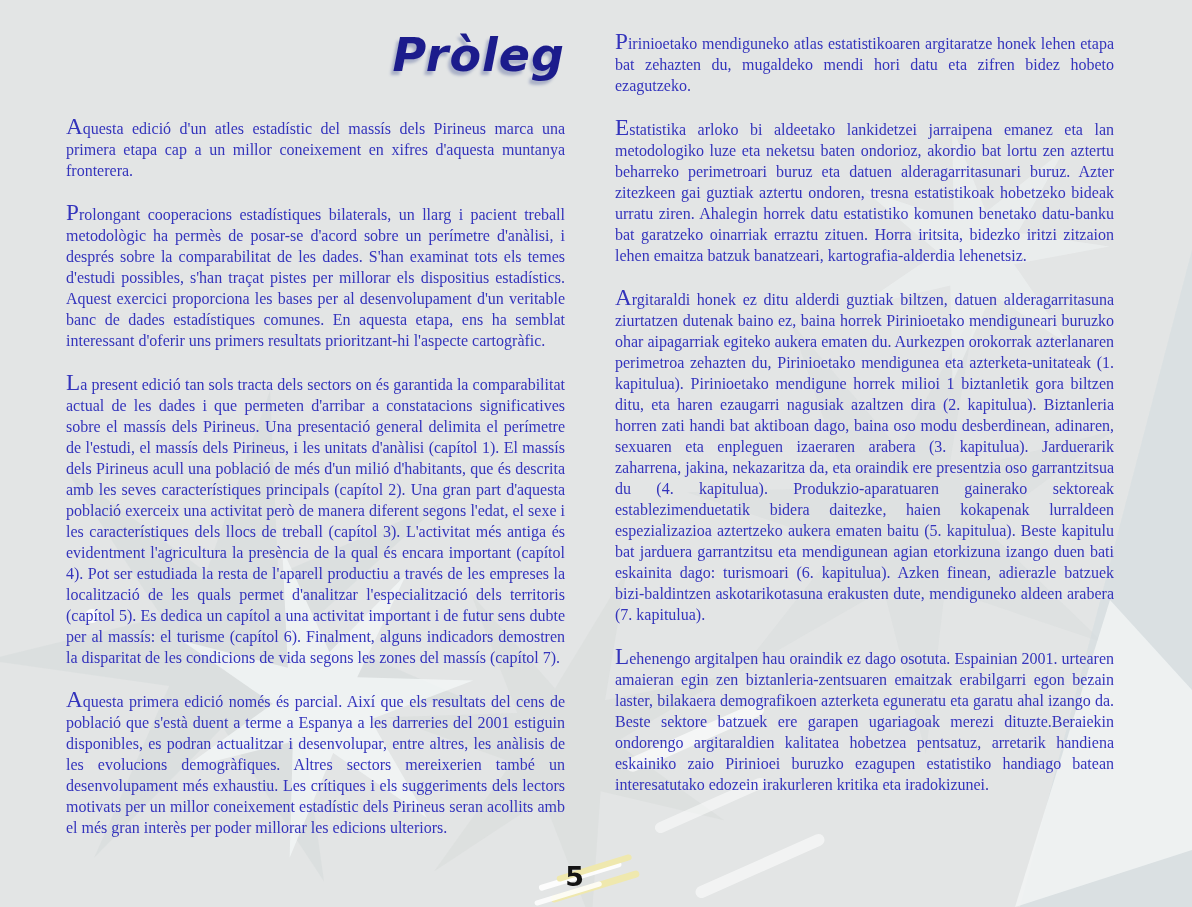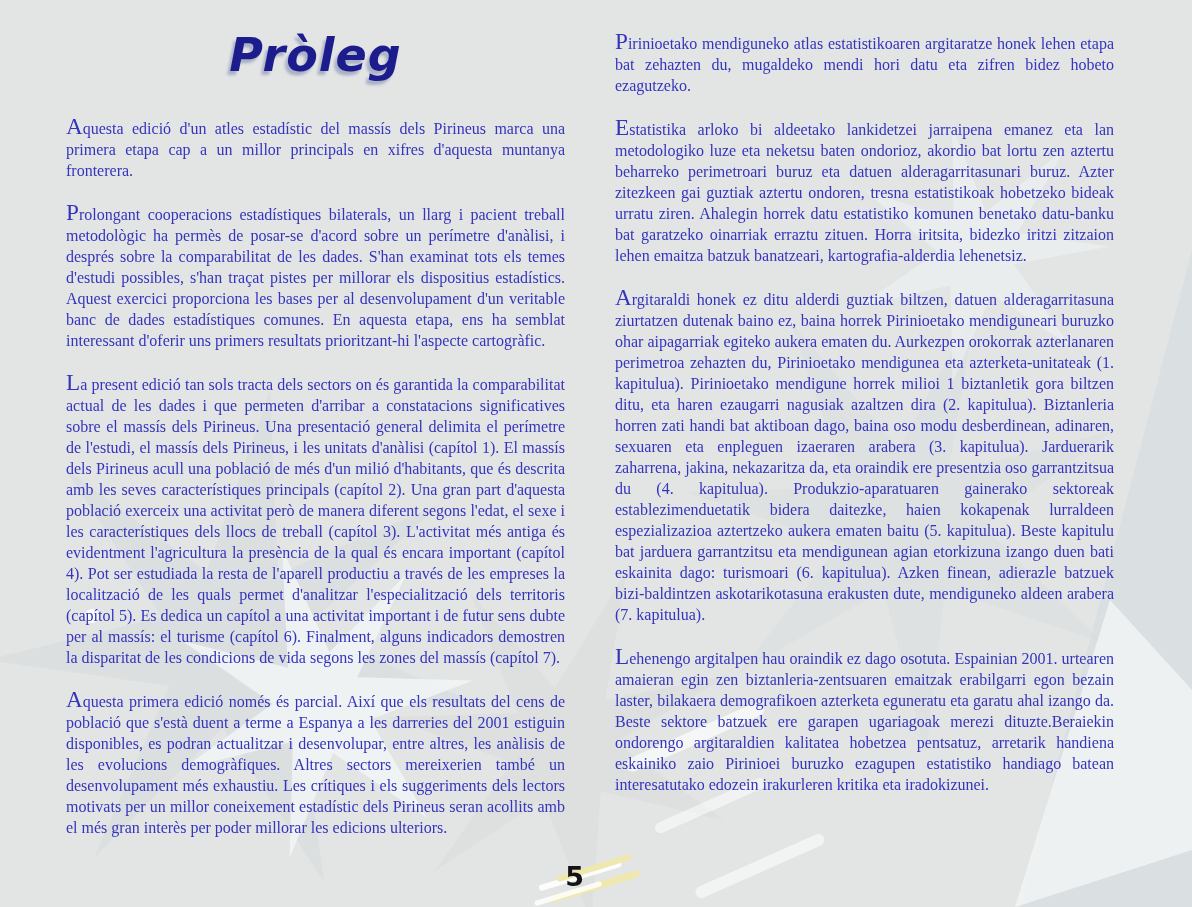--- a/index.html
+++ b/index.html
@@ -38,21 +38,21 @@
     min-width: 0;
   }
   .title {
     font-family: "DejaVu Sans", sans-serif;
     font-style: italic;
     font-weight: bold;
     font-size: 46px;
     letter-spacing: 1px;
     color: var(--title, #1c1c8c);
     text-shadow: -3px 4px 3px var(--title-shadow, #a9b0c6);
-    text-align: center;
+    text-align: right;
     margin: 0 0 34px 0;
     line-height: 1.1;
   }
   .body-par {
     font-size: 16px;
     line-height: 21px;
     color: var(--body-text, #3434bc);
     text-align: justify;
     margin: 0 0 20px 0;
   }
@@ -121,21 +121,21 @@
   <rect x="650" y="800" width="120" height="11" rx="6" fill="#ffffff" opacity="0.5" transform="rotate(-24 710 805)"></rect>
   <rect x="690" y="860" width="140" height="12" rx="6" fill="#ffffff" opacity="0.55" transform="rotate(-24 760 866)"></rect>
   <circle cx="92" cy="616" r="7" fill="#ffffff" opacity="0.85"></circle>
 </svg>
 
 <div class="page">
   <div class="columns">
 
     <section class="col">
       <h1 class="title">Pròleg</h1>
-      <p class="body-par">Aquesta edició d'un atles estadístic del massís dels Pirineus marca una primera etapa cap a un millor principals en xifres d'aquesta muntanya fronterera.</p>
+      <p class="body-par">Aquesta edició d'un atles estadístic del massís dels Pirineus marca una primera etapa cap a un millor coneixement en xifres d'aquesta muntanya fronterera.</p>
       <p class="body-par">Prolongant cooperacions estadístiques bilaterals, un llarg i pacient treball metodològic ha permès de posar-se d'acord sobre un perímetre d'anàlisi, i després sobre la comparabilitat de les dades. S'han examinat tots els temes d'estudi possibles, s'han traçat pistes per millorar els dispositius estadístics. Aquest exercici proporciona les bases per al desenvolupament d'un veritable banc de dades estadístiques comunes. En aquesta etapa, ens ha semblat interessant d'oferir uns primers resultats prioritzant-hi l'aspecte cartogràfic.</p>
       <p class="body-par">La present edició tan sols tracta dels sectors on és garantida la comparabilitat actual de les dades i que permeten d'arribar a constatacions significatives sobre el massís dels Pirineus. Una presentació general delimita el perímetre de l'estudi, el massís dels Pirineus, i les unitats d'anàlisi (capítol 1). El massís dels Pirineus acull una població de més d'un milió d'habitants, que és descrita amb les seves característiques principals (capítol 2). Una gran part d'aquesta població exerceix una activitat però de manera diferent segons l'edat, el sexe i les característiques dels llocs de treball (capítol 3). L'activitat més antiga és evidentment l'agricultura la presència de la qual és encara important (capítol 4). Pot ser estudiada la resta de l'aparell productiu a través de les empreses la localització de les quals permet d'analitzar l'especialització dels territoris (capítol 5). Es dedica un capítol a una activitat important i de futur sens dubte per al massís: el turisme (capítol 6). Finalment, alguns indicadors demostren la disparitat de les condicions de vida segons les zones del massís (capítol 7).</p>
       <p class="body-par">Aquesta primera edició només és parcial. Així que els resultats del cens de població que s'està duent a terme a Espanya a les darreries del 2001 estiguin disponibles, es podran actualitzar i desenvolupar, entre altres, les anàlisis de les evolucions demogràfiques. Altres sectors mereixerien també un desenvolupament més exhaustiu. Les crítiques i els suggeriments dels lectors motivats per un millor coneixement estadístic dels Pirineus seran acollits amb el més gran interès per poder millorar les edicions ulteriors.</p>
     </section>
 
     <section class="col">
       <p class="body-par">Pirinioetako mendiguneko atlas estatistikoaren argitaratze honek lehen etapa bat zehazten du, mugaldeko mendi hori datu eta zifren bidez hobeto ezagutzeko.</p>
       <p class="body-par">Estatistika arloko bi aldeetako lankidetzei jarraipena emanez eta lan metodologiko luze eta neketsu baten ondorioz, akordio bat lortu zen aztertu beharreko perimetroari buruz eta datuen alderagarritasunari buruz. Azter zitezkeen gai guztiak aztertu ondoren, tresna estatistikoak hobetzeko bideak urratu ziren. Ahalegin horrek datu estatistiko komunen benetako datu-banku bat garatzeko oinarriak erraztu zituen. Horra iritsita, bidezko iritzi zitzaion lehen emaitza batzuk banatzeari, kartografia-alderdia lehenetsiz.</p>
       <p class="body-par">Argitaraldi honek ez ditu alderdi guztiak biltzen, datuen alderagarritasuna ziurtatzen dutenak baino ez, baina horrek Pirinioetako mendiguneari buruzko ohar aipagarriak egiteko aukera ematen du. Aurkezpen orokorrak azterlanaren perimetroa zehazten du, Pirinioetako mendigunea eta azterketa-unitateak (1. kapitulua). Pirinioetako mendigune horrek milioi 1 biztanletik gora biltzen ditu, eta haren ezaugarri nagusiak azaltzen dira (2. kapitulua). Biztanleria horren zati handi bat aktiboan dago, baina oso modu desberdinean, adinaren, sexuaren eta enpleguen izaeraren arabera (3. kapitulua). Jarduerarik zaharrena, jakina, nekazaritza da, eta oraindik ere presentzia oso garrantzitsua du (4. kapitulua). Produkzio-aparatuaren gainerako sektoreak establezimenduetatik bidera daitezke, haien kokapenak lurraldeen espezializazioa aztertzeko aukera ematen baitu (5. kapitulua). Beste kapitulu bat jarduera garrantzitsu eta mendigunean agian etorkizuna izango duen bati eskainita dago: turismoari (6. kapitulua). Azken finean, adierazle batzuek bizi-baldintzen askotarikotasuna erakusten dute, mendiguneko aldeen arabera (7. kapitulua).</p>
       <p class="body-par">Lehenengo argitalpen hau oraindik ez dago osotuta. Espainian 2001. urtearen amaieran egin zen biztanleria-zentsuaren emaitzak erabilgarri egon bezain laster, bilakaera demografikoen azterketa eguneratu eta garatu ahal izango da. Beste sektore batzuek ere garapen ugariagoak merezi dituzte.Beraiekin ondorengo argitaraldien kalitatea hobetzea pentsatuz, arretarik handiena eskainiko zaio Pirinioei buruzko ezagupen estatistiko handiago batean interesatutako edozein irakurleren kritika eta iradokizunei.</p>

